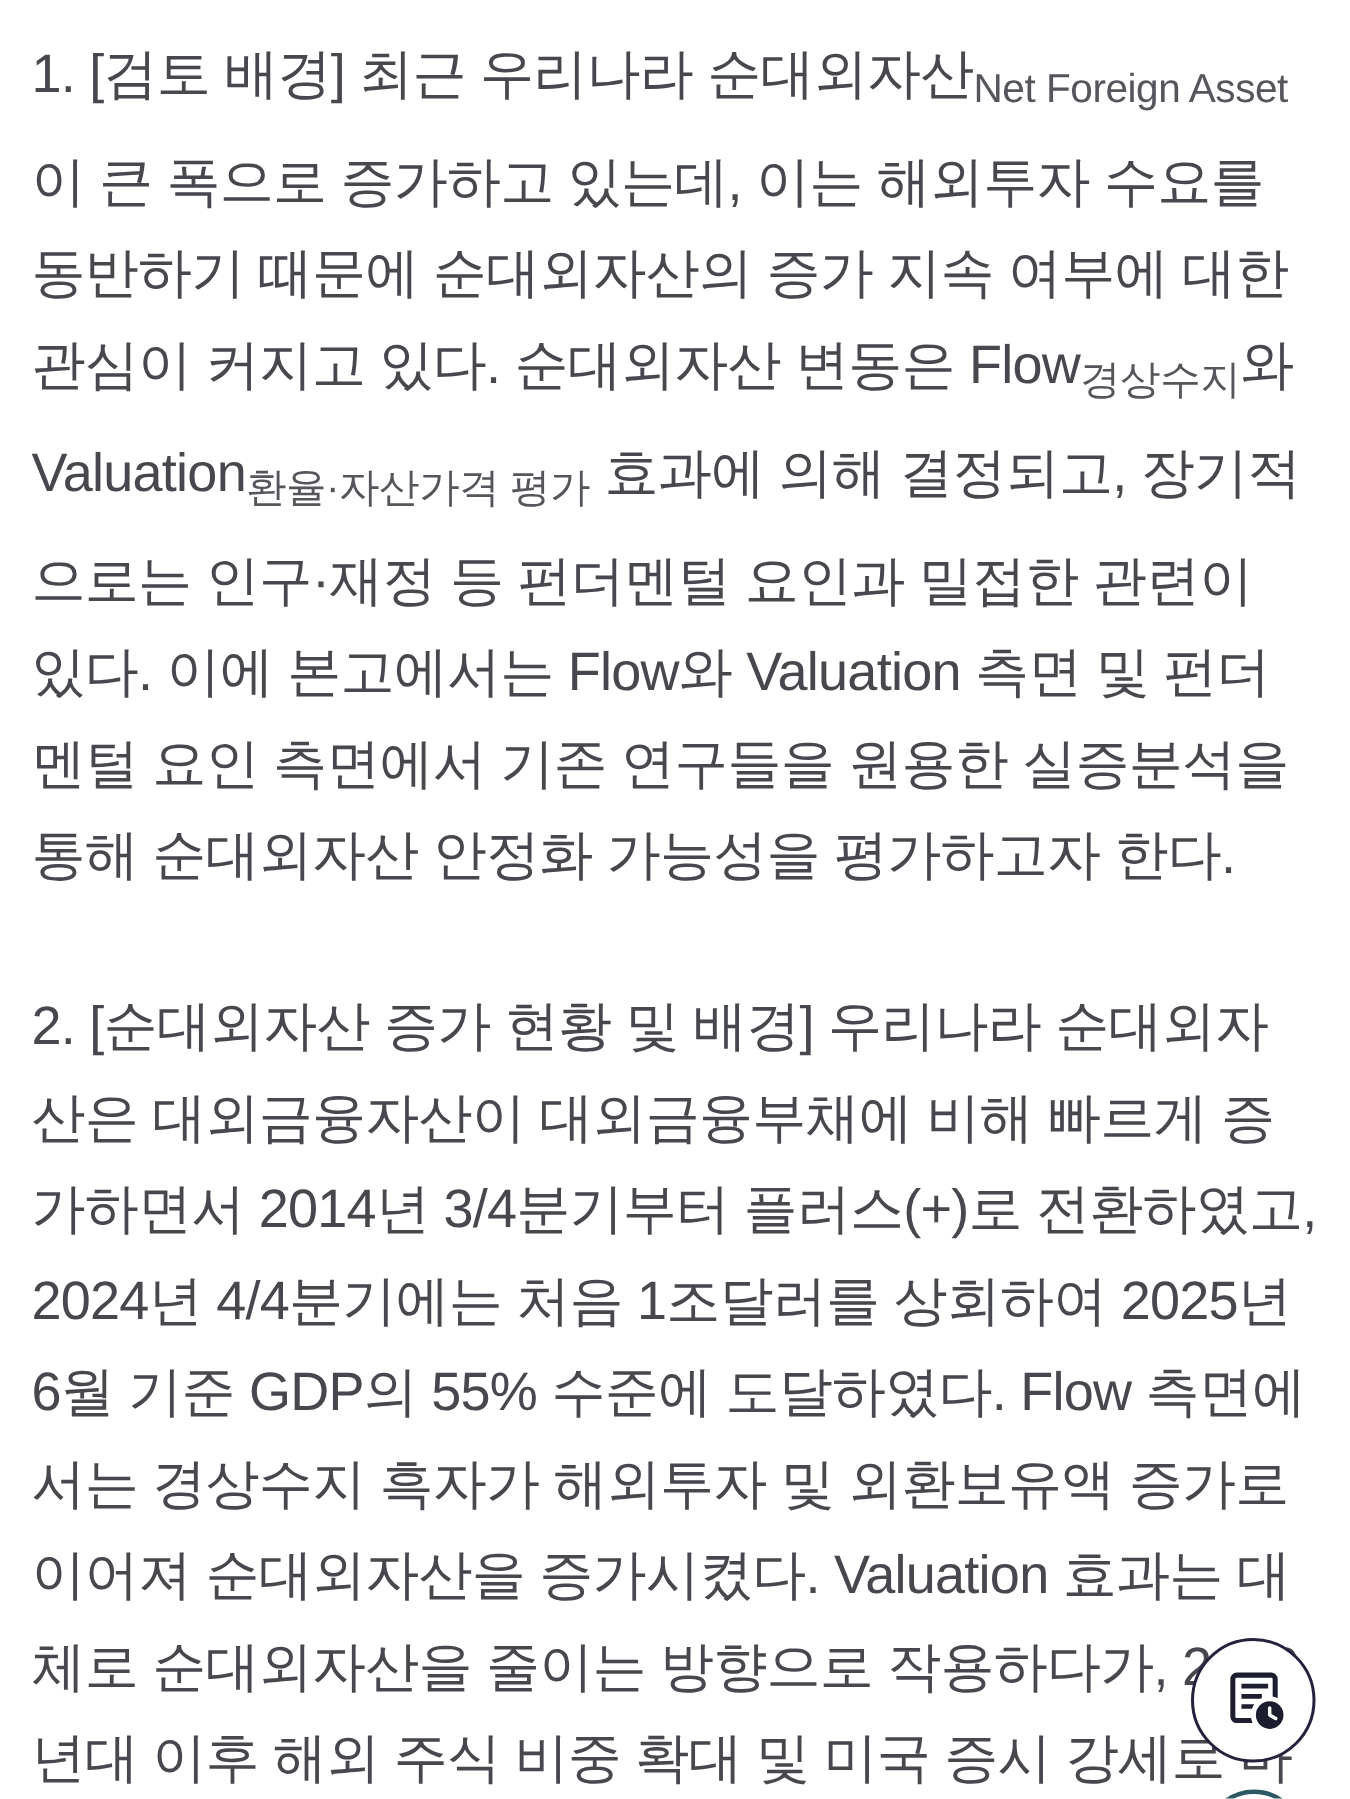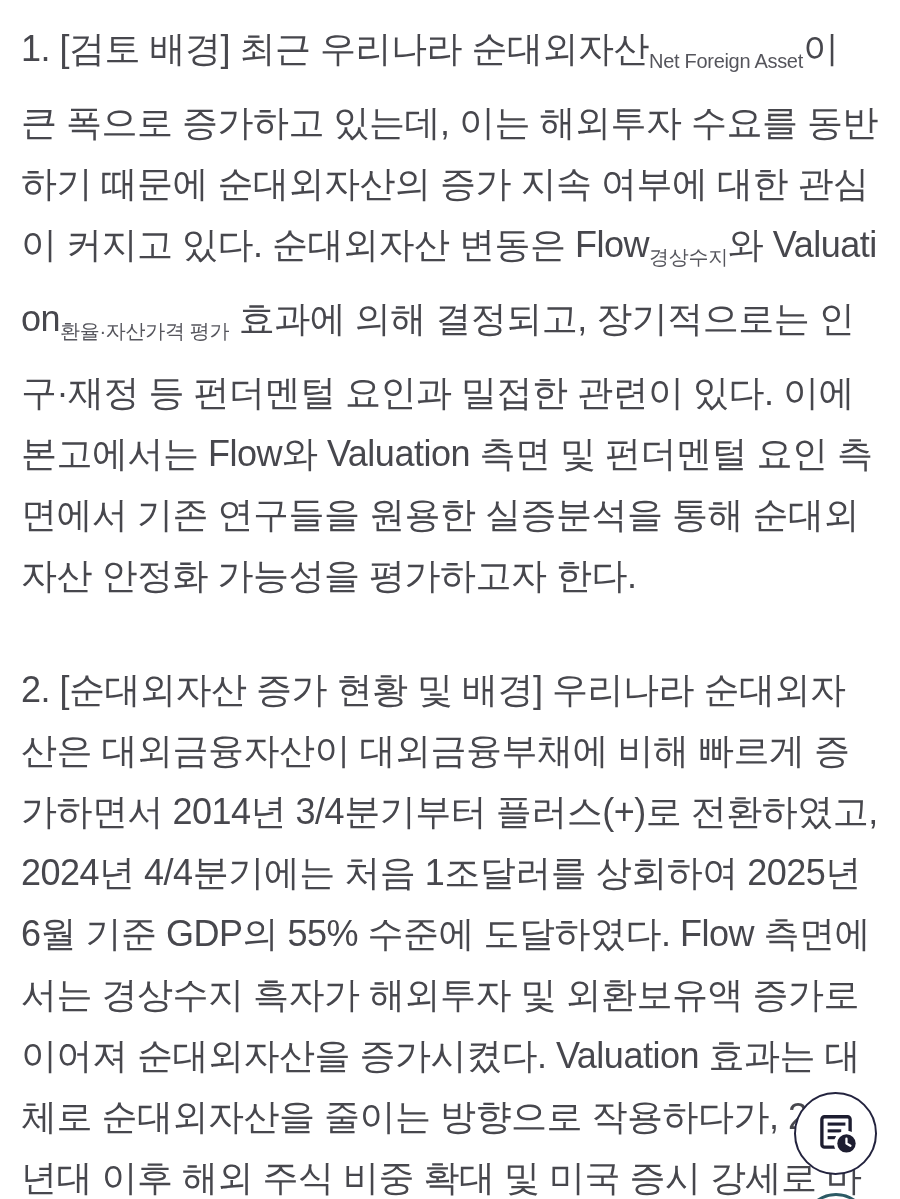--- a/index.html
+++ b/index.html
@@ -28,21 +28,21 @@
     text-align: left;
   }
   .content p {
     margin: 0 0 53px 0;
   }
   .content p:last-child {
     margin-bottom: 0;
   }
   .seg-normal { }
   .seg-gloss {
-    font-size: 20px;
+    font-size: 27px;
     vertical-align: -7px;
     color: #55555c;
     letter-spacing: -0.3px;
   }
   .fab {
     position: absolute;
     left: 794px;
     top: 1092px;
     width: 83px;
     height: 83px;

